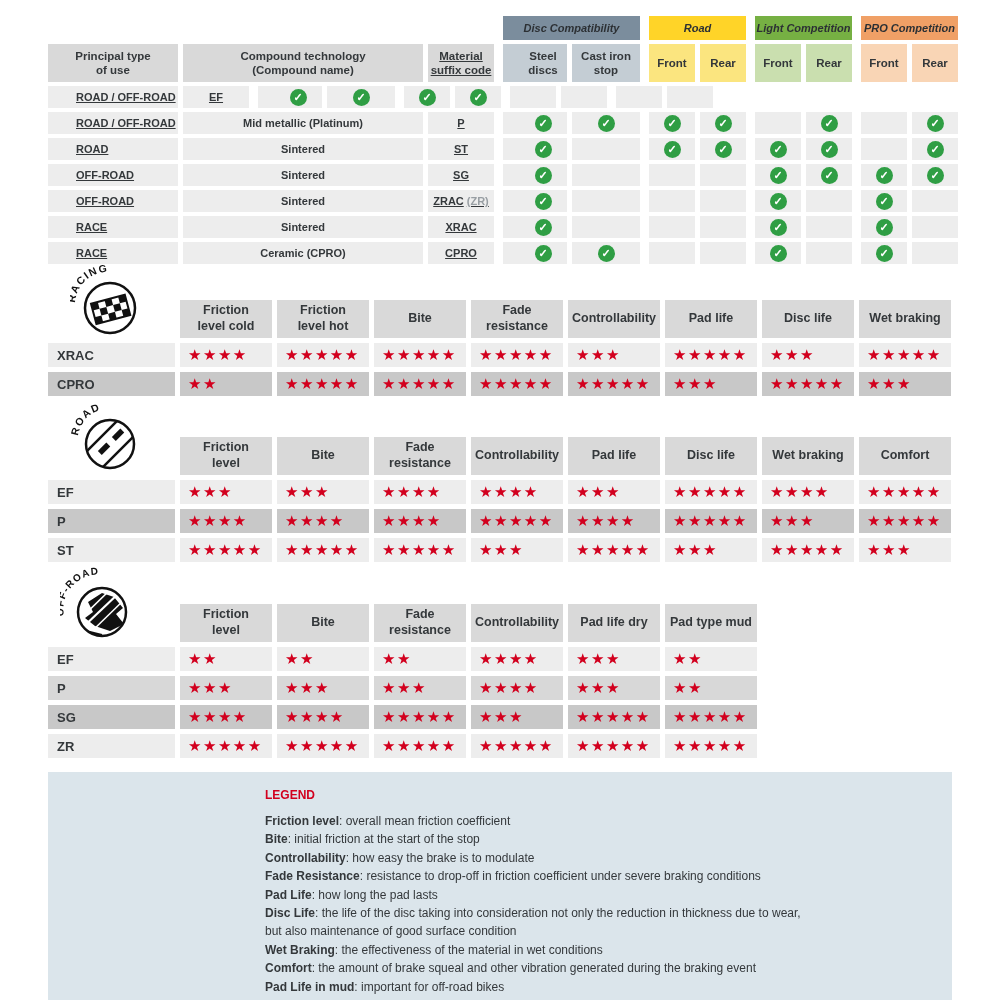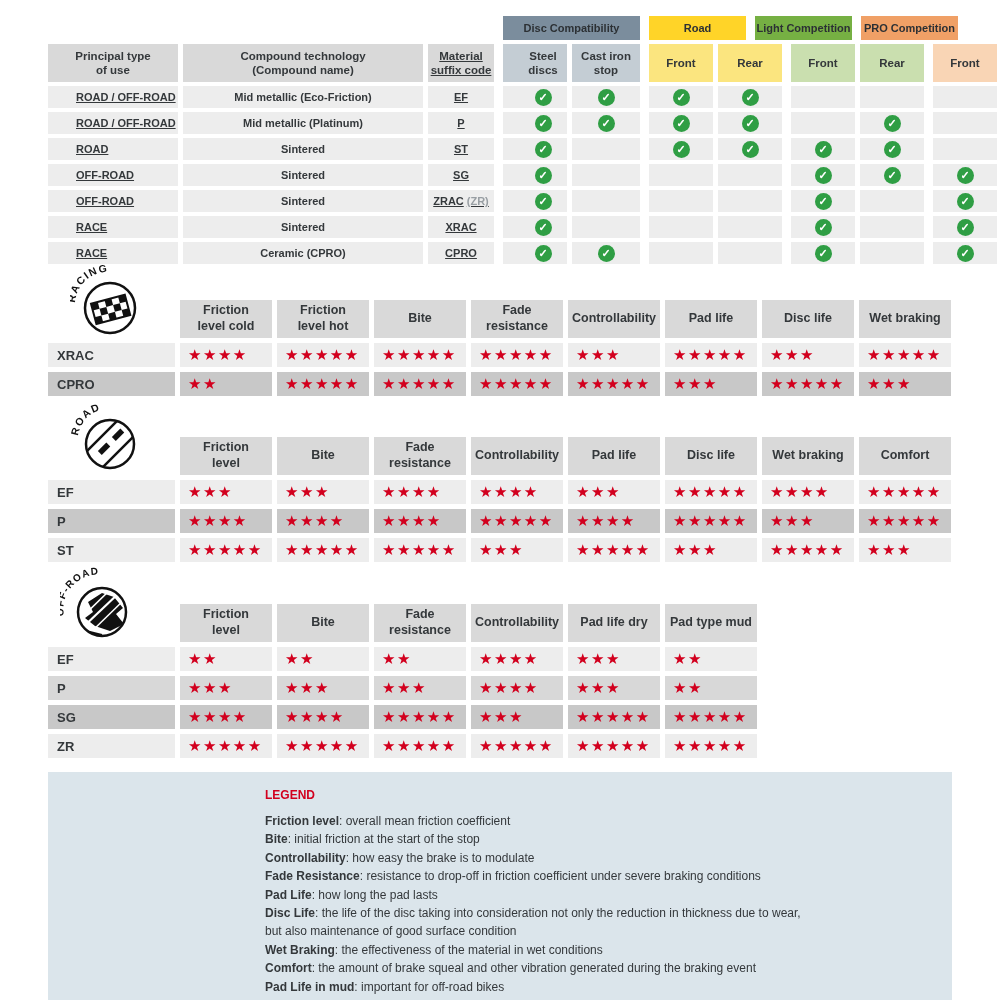--- a/index.html
+++ b/index.html
@@ -4,36 +4,36 @@
 <style>
   * { margin:0; padding:0; box-sizing:border-box; }
   html,body { width:1000px; height:1000px; background:#fff; overflow:hidden;
     font-family:"Liberation Sans", sans-serif; color:var(--text-dark,#34383b); }
 
   
   #compat { position:absolute; left:48px; top:16px; }
   .c-row { display:flex; margin-bottom:4px; }
   .g-spacer { width:446px; }
   .gcell { height:24px; margin-left:9px; display:flex; align-items:center; justify-content:center;
-           font-size:11px; font-weight:bold; color:#2c3034; }
+           font-size:11px; font-weight:bold; color:#2c3034;font-style:italic; }
   .g-disc  { width:137px; background:var(--disc-group,#7b8d9d); }
   .g-road  { width:97px;  background:var(--road-group,#ffd428); }
   .g-light { width:97px;  background:var(--light-group,#76b043); }
   .g-pro   { width:97px;  background:var(--pro-group,#f0a066); }
 
   .cell, .hcell { display:flex; align-items:center; justify-content:center; margin-right:5px;
                   text-align:center; white-space:pre-line; }
   .hcell { height:38px; background:var(--header-cell,#d9d9d9); font-size:11.5px; font-weight:bold; line-height:1.25; }
   .cell  { height:22px; background:var(--row-light,#ededed); font-size:11px; font-weight:bold; }
   .cw-use   { width:130px; }
   .cw-tech  { width:240px; }
   .cw-code  { width:66px;text-decoration:underline; }
   .cw-steel { width:64px;padding-left:16px; }
   .cw-cast  { width:68px; }
-  .cw-fr    { width:64px; }
+  .cw-fr    { width:46px; }
   .gstart   { margin-left:4px; }
   .left     { justify-content:flex-start; padding-left:28px; text-align:left;text-decoration:underline; }
   .sub-disc  { background:var(--disc-sub,#c4cdd4); }
   .sub-road  { background:var(--road-sub,#fbe57f); }
   .sub-light { background:var(--light-sub,#cadfaf); }
   .sub-pro   { background:var(--pro-sub,#f9d5b5); }
   .code-suffix { color:#989ea3; margin-left:3px; }
   .check { width:17px; height:17px; border-radius:50%; background:var(--check-green,#2f9e44);
            color:#fff; font-size:11px; font-weight:bold; line-height:17px; text-align:center; }
 
@@ -86,21 +86,20 @@
     <div class="hcell sub-road cw-fr gstart">Front</div>
     <div class="hcell sub-road cw-fr">Rear</div>
     <div class="hcell sub-light cw-fr gstart">Front</div>
     <div class="hcell sub-light cw-fr">Rear</div>
     <div class="hcell sub-pro cw-fr gstart">Front</div>
     <div class="hcell sub-pro cw-fr">Rear</div>
   </div>
   <div id="compat-rows">
       <div class="c-row">
         <div class="cell cw-use left">ROAD / OFF-ROAD</div>
-        <div class="cell cw-tech">Mid metallic (Eco-Friction)</div>
         <div class="cell cw-code">EF</div>
         <div class="cell cw-steel gstart"><span class="check">✓</span></div>
         <div class="cell cw-cast"><span class="check">✓</span></div>
         <div class="cell cw-fr gstart"><span class="check">✓</span></div>
         <div class="cell cw-fr"><span class="check">✓</span></div>
         <div class="cell cw-fr gstart"></div>
         <div class="cell cw-fr"></div>
         <div class="cell cw-fr gstart"></div>
         <div class="cell cw-fr"></div>
       </div>

